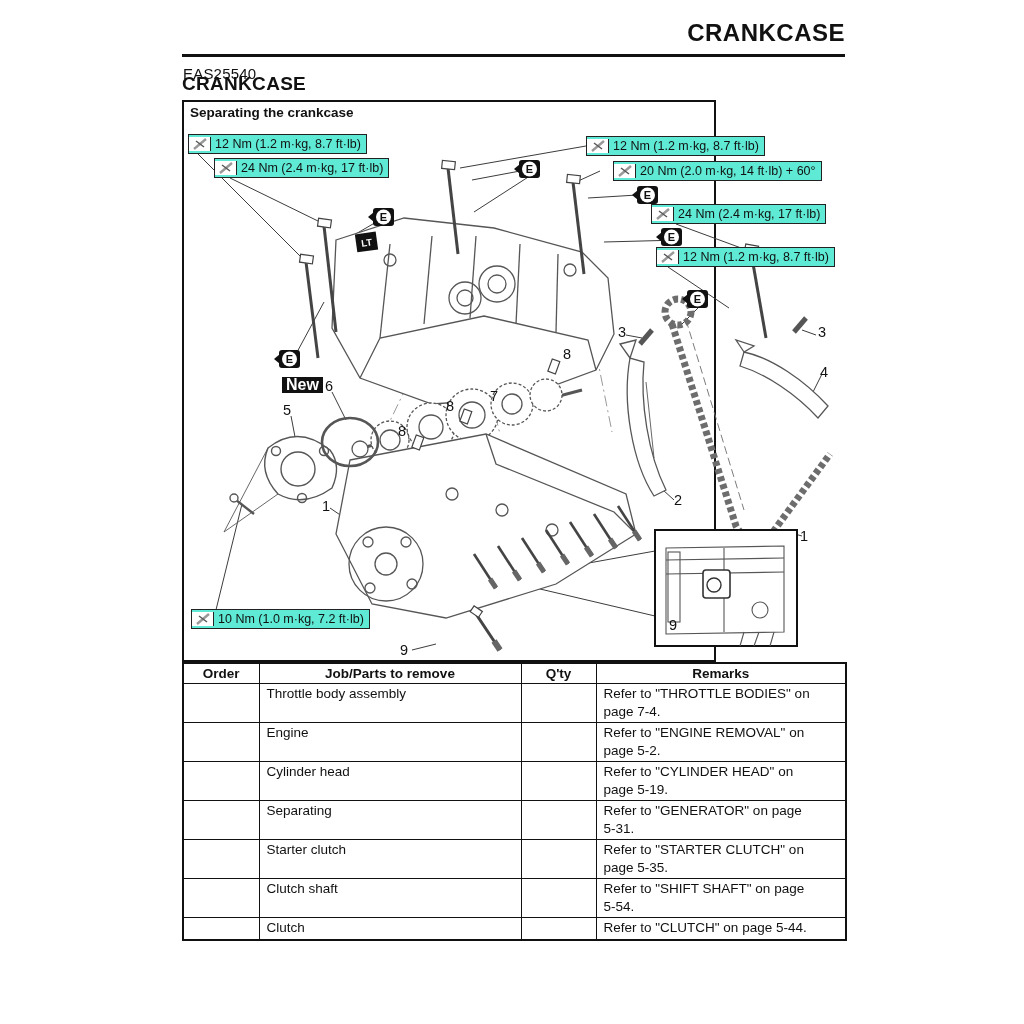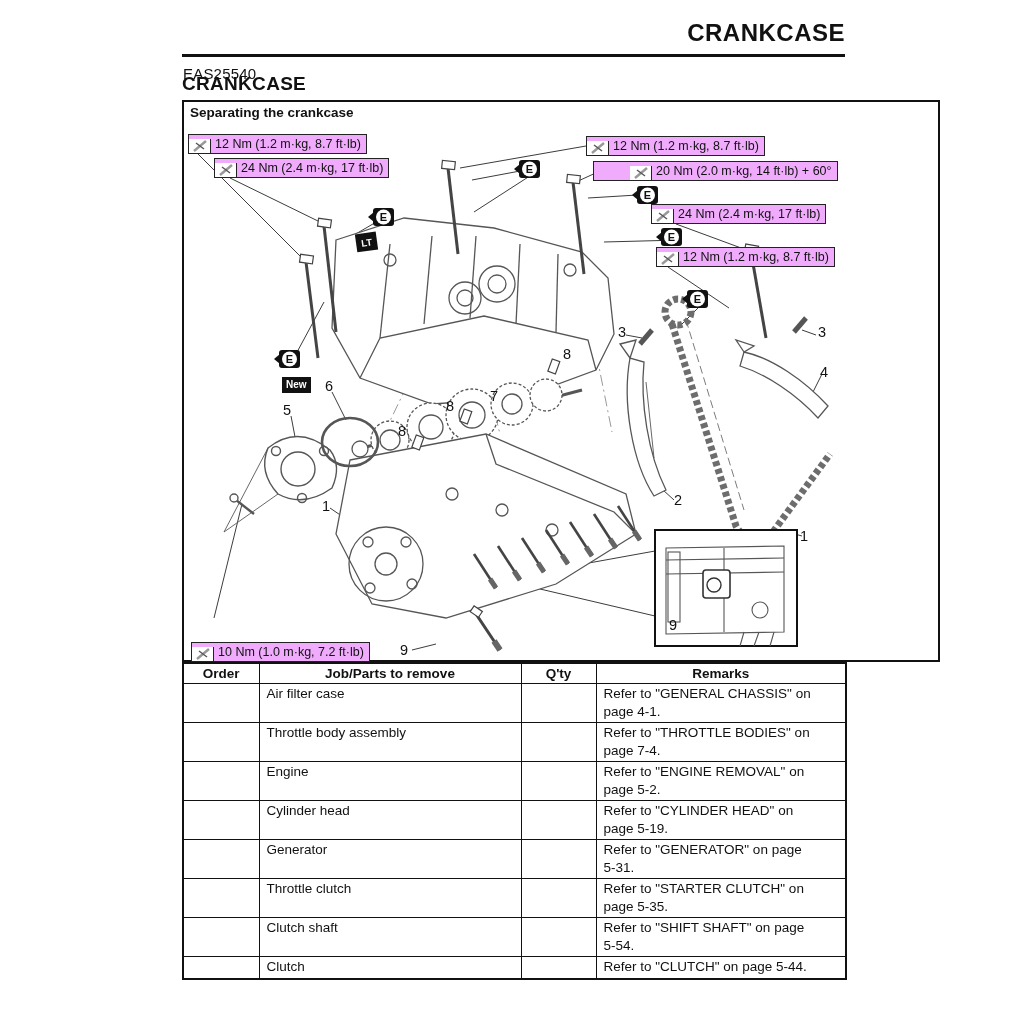--- a/index.html
+++ b/index.html
@@ -7,38 +7,38 @@
         font-family:"Liberation Sans",sans-serif;color:#111;}
 
   
   .header-title{position:absolute;top:19px;left:182px;width:663px;text-align:right;
                 font-size:24px;font-weight:bold;letter-spacing:.5px;}
   .header-rule{position:absolute;top:54px;left:182px;width:663px;height:3px;background:#111;}
   .section-code{position:absolute;top:65px;left:183px;font-size:15px;letter-spacing:.2px;}
   .section-title{position:absolute;top:73px;left:182px;font-size:19px;font-weight:bold;letter-spacing:.3px;}
 
   
-  .diagram{position:absolute;top:100px;left:182px;width:758px;height:562px;
+  .diagram{position:absolute;top:100px;left:182px;width:534px;height:562px;
            border:2px solid #111;box-sizing:border-box;background:#fff;}
   .diagram-title{position:absolute;top:3px;left:6px;font-size:13.5px;font-weight:bold;}
   .diagram svg.art{position:absolute;top:0;left:0;}
 
   
-  .callout{position:absolute;display:flex;align-items:flex-end;height:20px;
-           border:1.5px solid #222;background:#f0abfc;box-sizing:border-box;z-index:3;}
+  .callout{position:absolute;display:flex;align-items:center;height:20px;
+           border:1.5px solid #222;background:#5eead4;box-sizing:border-box;z-index:3;}
   .callout .wrench{width:21px;border-right:1.5px solid #222;display:flex;
                    align-items:center;justify-content:center;background:#fff;}
   .callout .txt{font-size:12.5px;line-height:17px;padding:0 5px 0 4px;white-space:nowrap;}
 
   
   .sym{position:absolute;z-index:3;}
 
   
   .new-label{position:absolute;background:#111;color:#fff;font-weight:bold;
-             font-size:10px;line-height:15px;padding:0 4px 1px 4px;z-index:3;}
+             font-size:16px;line-height:15px;padding:0 4px 1px 4px;z-index:3;}
 
   
   .pn{position:absolute;font-size:14.5px;font-weight:normal;z-index:3;}
 
   
   .parts-table{position:absolute;top:662px;left:182px;width:663px;border-collapse:collapse;
                font-size:13.5px;table-layout:fixed;background:#fff;}
   .parts-table th,.parts-table td{border:1.4px solid #111;}
   .parts-table{border:2.5px solid #111;}
   .parts-table th{font-weight:bold;height:19px;padding:0 2px;}
@@ -259,21 +259,21 @@
     </div>
     <div class="callout" style="left:402px;top:34px;">
       <span class="wrench">
           <svg width="16" height="14">
             <line x1="2" y1="12" x2="14" y2="2" stroke="#999" stroke-width="2.4"></line>
             <line x1="4" y1="4" x2="12" y2="10" stroke="#555" stroke-width="1.4"></line>
           </svg>
         </span>
       <span class="txt">12 Nm (1.2 m·kg, 8.7 ft·lb)</span>
     </div>
-    <div class="callout" style="left:409px;top:59px;padding-left:36px;">
+    <div class="callout" style="left:429px;top:59px;">
       <span class="wrench">
           <svg width="16" height="14">
             <line x1="2" y1="12" x2="14" y2="2" stroke="#999" stroke-width="2.4"></line>
             <line x1="4" y1="4" x2="12" y2="10" stroke="#555" stroke-width="1.4"></line>
           </svg>
         </span>
       <span class="txt">20 Nm (2.0 m·kg, 14 ft·lb) + 60°</span>
     </div>
     <div class="callout" style="left:467px;top:102px;">
       <span class="wrench">
@@ -286,21 +286,21 @@
     </div>
     <div class="callout" style="left:472px;top:145px;">
       <span class="wrench">
           <svg width="16" height="14">
             <line x1="2" y1="12" x2="14" y2="2" stroke="#999" stroke-width="2.4"></line>
             <line x1="4" y1="4" x2="12" y2="10" stroke="#555" stroke-width="1.4"></line>
           </svg>
         </span>
       <span class="txt">12 Nm (1.2 m·kg, 8.7 ft·lb)</span>
     </div>
-    <div class="callout" style="left:7px;top:540px;">
+    <div class="callout" style="left:7px;top:507px;">
       <span class="wrench">
           <svg width="16" height="14">
             <line x1="2" y1="12" x2="14" y2="2" stroke="#999" stroke-width="2.4"></line>
             <line x1="4" y1="4" x2="12" y2="10" stroke="#555" stroke-width="1.4"></line>
           </svg>
         </span>
       <span class="txt">10 Nm (1.0 m·kg, 7.2 ft·lb)</span>
     </div>
 
     <div class="sym" style="left:184px;top:104px;">
@@ -387,28 +387,20 @@
       <tr>
         <th>Order</th>
         <th>Job/Parts to remove</th>
         <th>Q'ty</th>
         <th>Remarks</th>
       </tr>
     </thead>
     <tbody>
       <tr>
         <td></td>
-        <td>Air filter case</td>
-        <td></td>
-        <td>
-            <div class="rmk">Refer to "GENERAL CHASSIS" on page 4-1.</div>
-          </td>
-      </tr>
-      <tr>
-        <td></td>
         <td>Throttle body assembly</td>
         <td></td>
         <td>
             <div class="rmk">Refer to "THROTTLE BODIES" on page 7-4.</div>
           </td>
       </tr>
       <tr>
         <td></td>
         <td>Engine</td>
         <td></td>
@@ -419,29 +411,29 @@
       <tr>
         <td></td>
         <td>Cylinder head</td>
         <td></td>
         <td>
             <div class="rmk">Refer to "CYLINDER HEAD" on page 5-19.</div>
           </td>
       </tr>
       <tr>
         <td></td>
-        <td>Generator</td>
+        <td>Separating</td>
         <td></td>
         <td>
             <div class="rmk">Refer to "GENERATOR" on page 5-31.</div>
           </td>
       </tr>
       <tr>
         <td></td>
-        <td>Throttle clutch</td>
+        <td>Starter clutch</td>
         <td></td>
         <td>
             <div class="rmk">Refer to "STARTER CLUTCH" on page 5-35.</div>
           </td>
       </tr>
       <tr>
         <td></td>
         <td>Clutch shaft</td>
         <td></td>
         <td>

